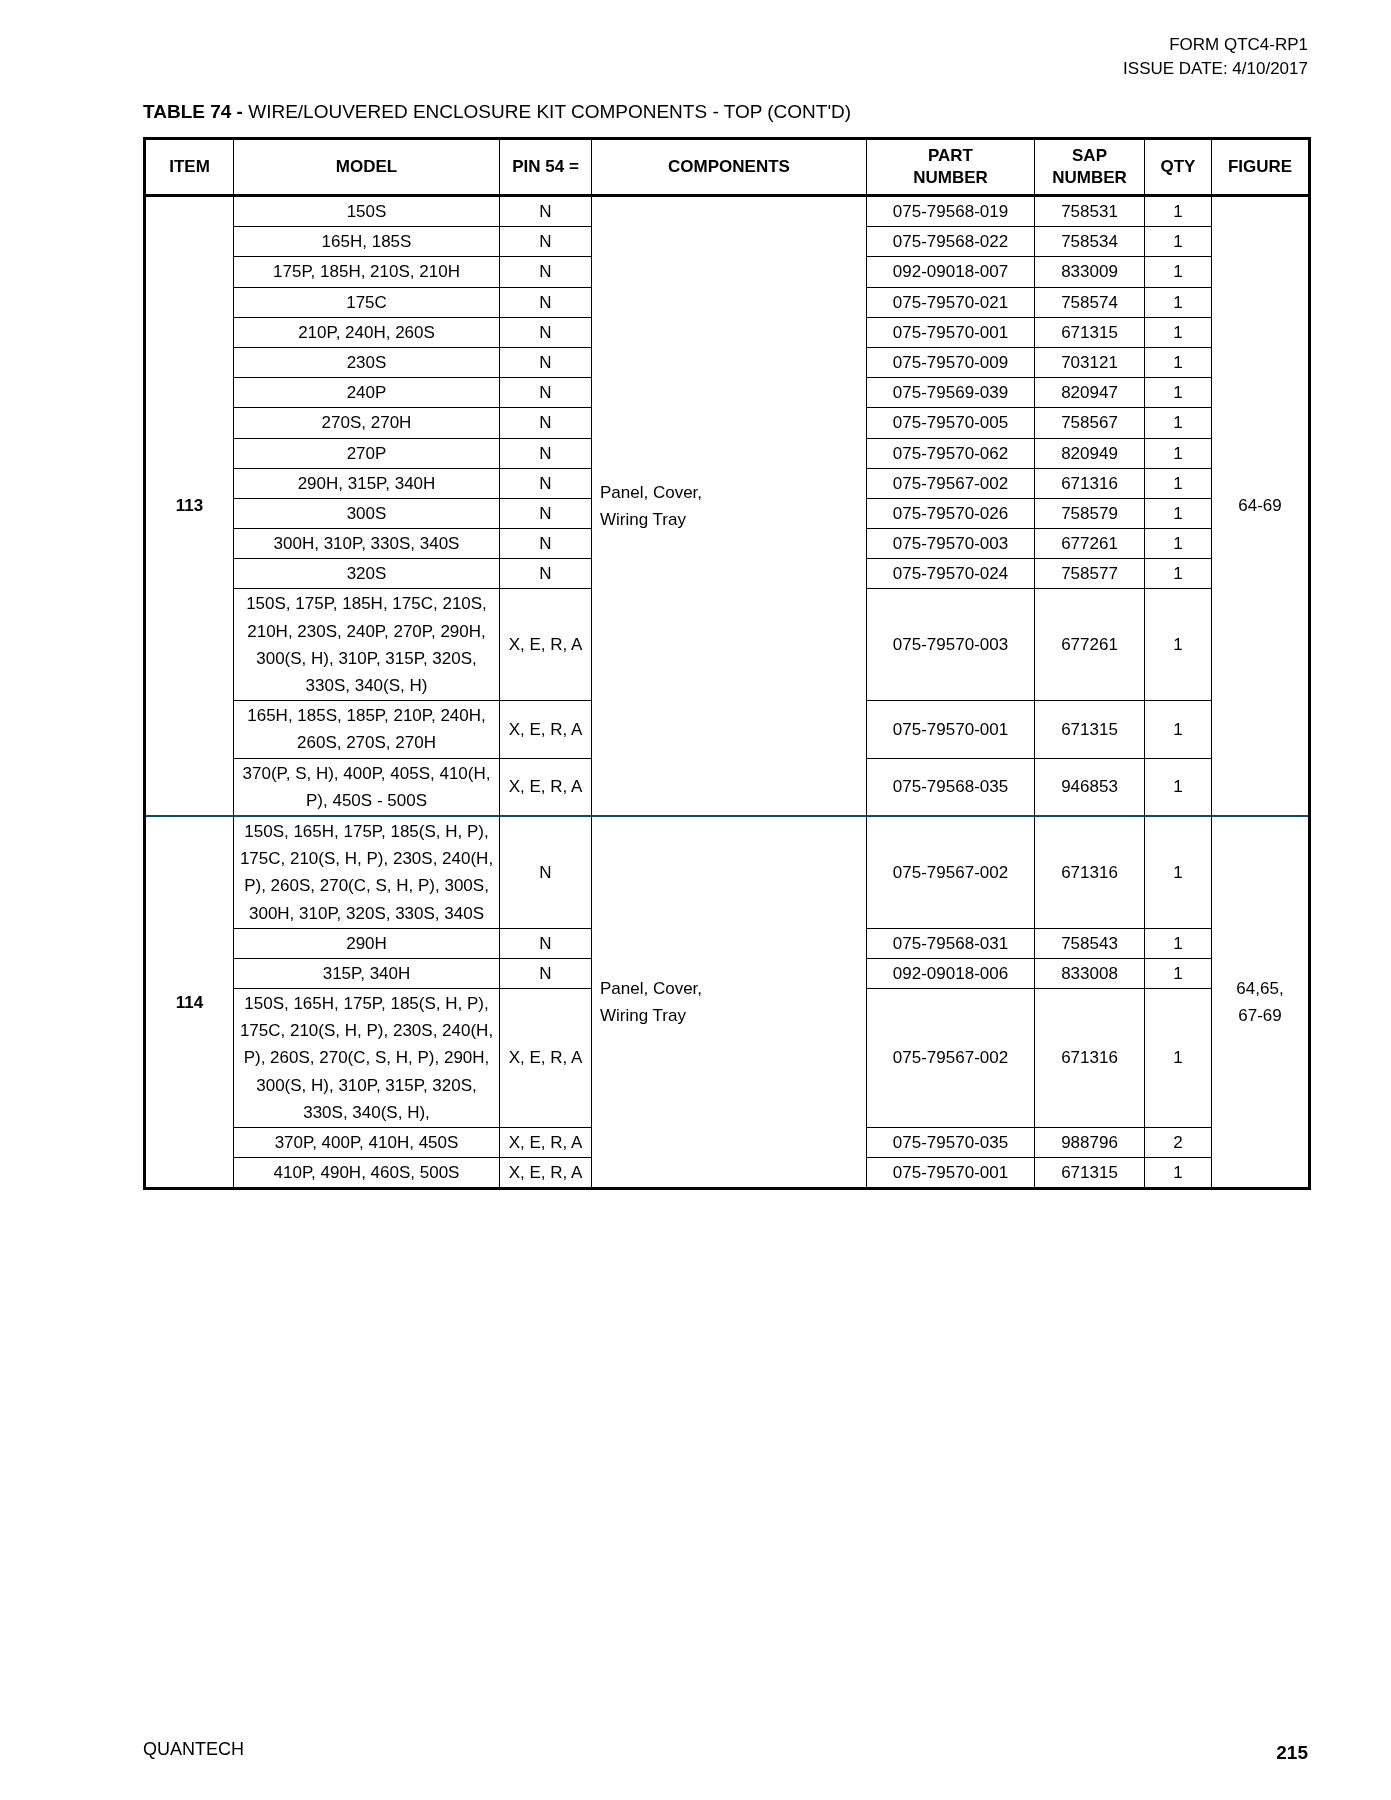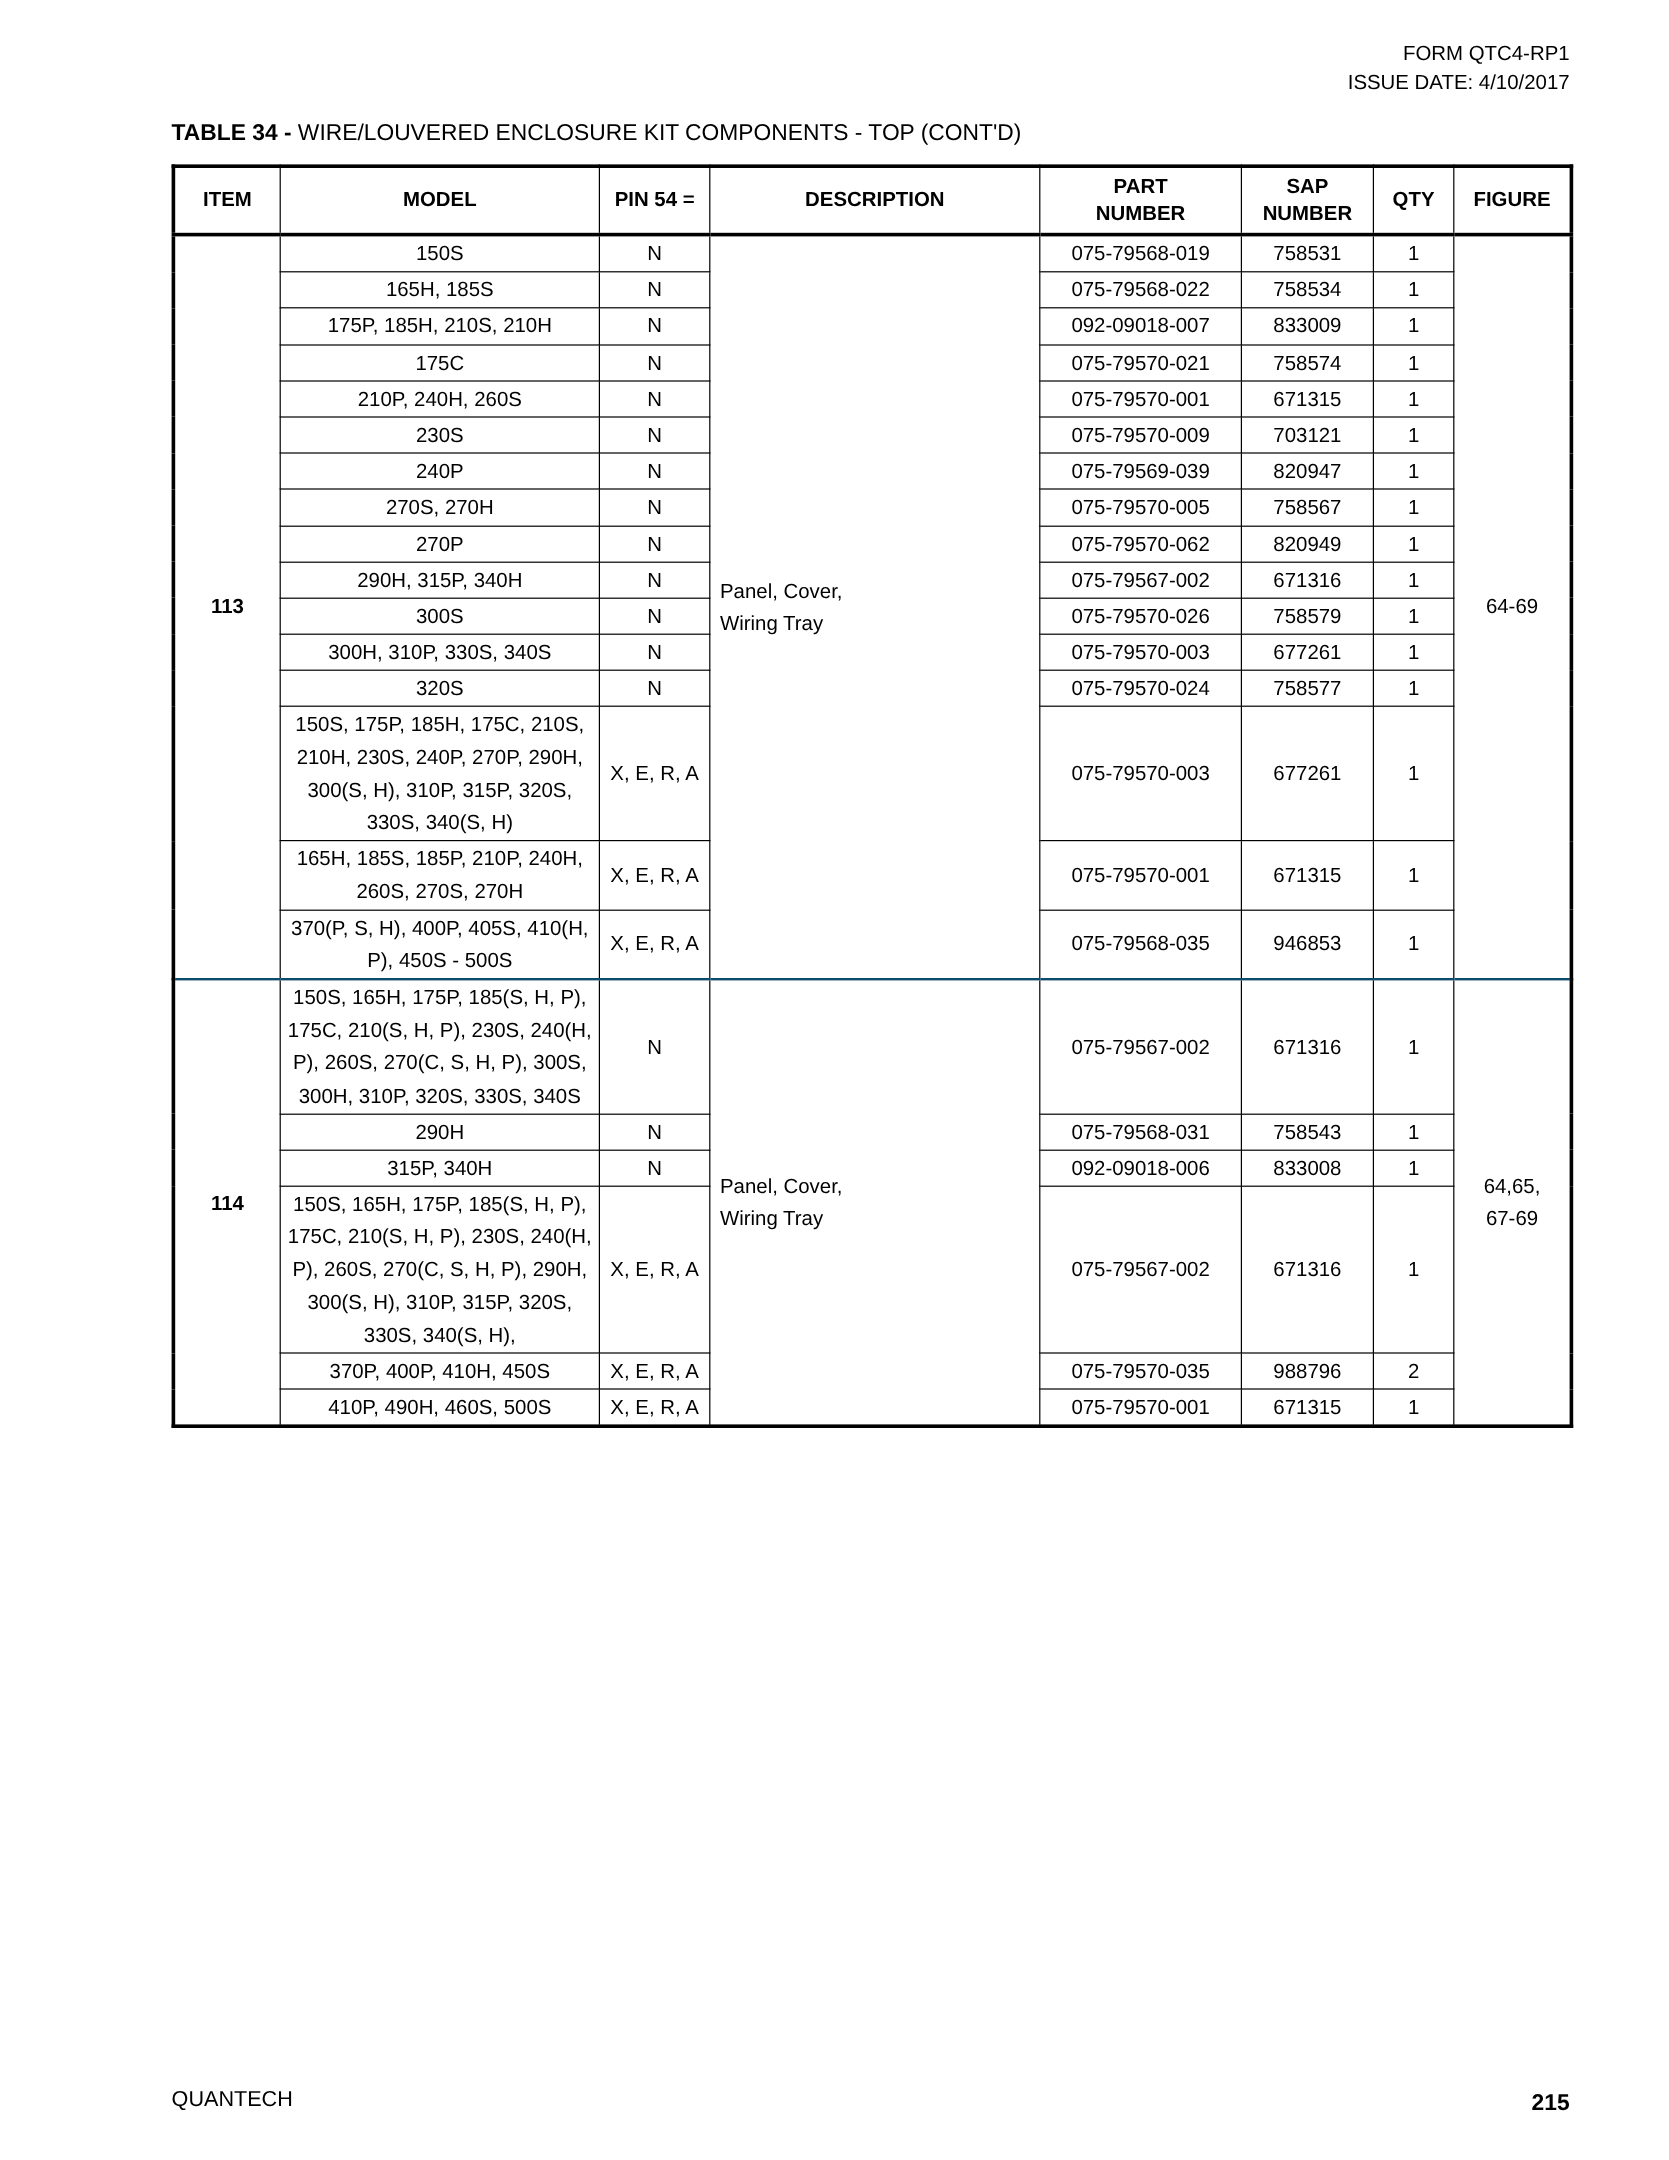--- a/index.html
+++ b/index.html
@@ -40,40 +40,40 @@
 <body>
 
 <div class="page">
 
   <div class="doc-header">
     <div>FORM QTC4-RP1</div>
     <div>ISSUE DATE: 4/10/2017</div>
   </div>
 
   <div class="table-title">
-    <span class="bold">TABLE 34 - </span><span>WIRE/LOUVERED ENCLOSURE KIT COMPONENTS - TOP (CONT'D)</span>
+    <span class="bold">TABLE 74 - </span><span>WIRE/LOUVERED ENCLOSURE KIT COMPONENTS - TOP (CONT'D)</span>
   </div>
 
   <table class="parts-table">
     <colgroup>
       <col style="width:89px">
       <col style="width:266px">
       <col style="width:92px">
       <col style="width:275px">
       <col style="width:168px">
       <col style="width:110px">
       <col style="width:67px">
       <col style="width:98px">
     </colgroup>
     <thead>
       <tr>
         <th>ITEM</th>
         <th>MODEL</th>
         <th>PIN 54 =</th>
-        <th>DESCRIPTION</th>
+        <th>COMPONENTS</th>
         <th>PART
 NUMBER</th>
         <th>SAP
 NUMBER</th>
         <th>QTY</th>
         <th>FIGURE</th>
       </tr>
     </thead>
   <tbody>
         <tr class="group-start">

